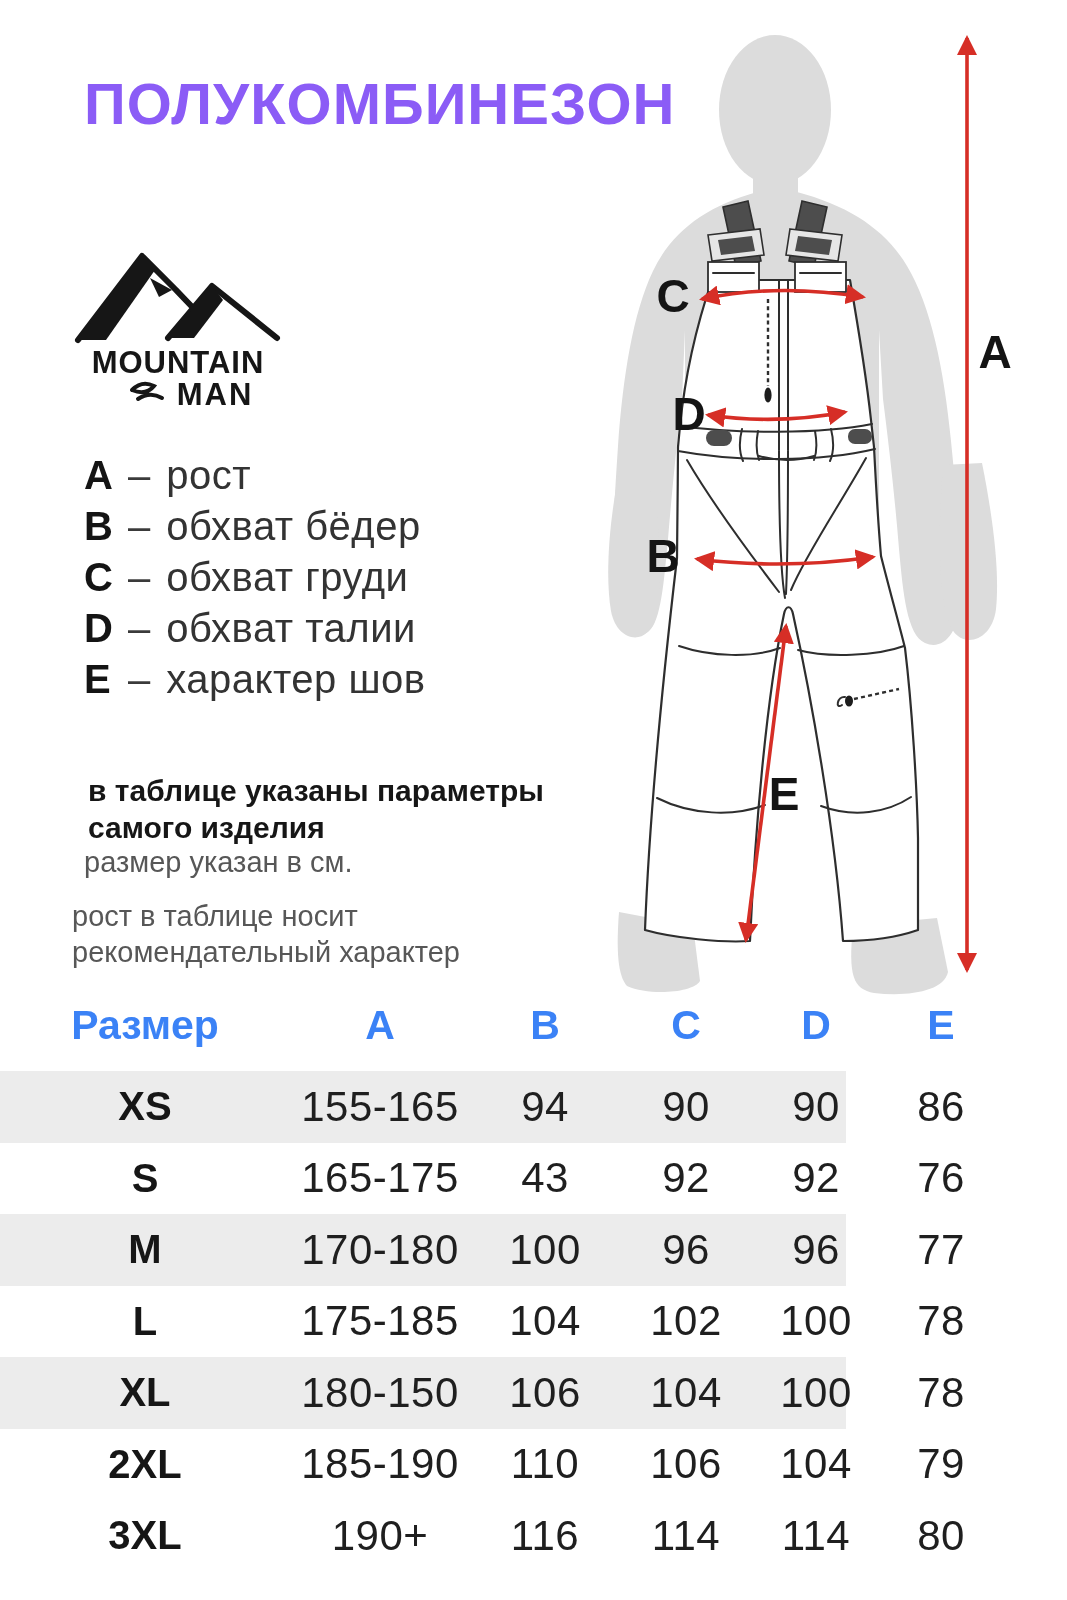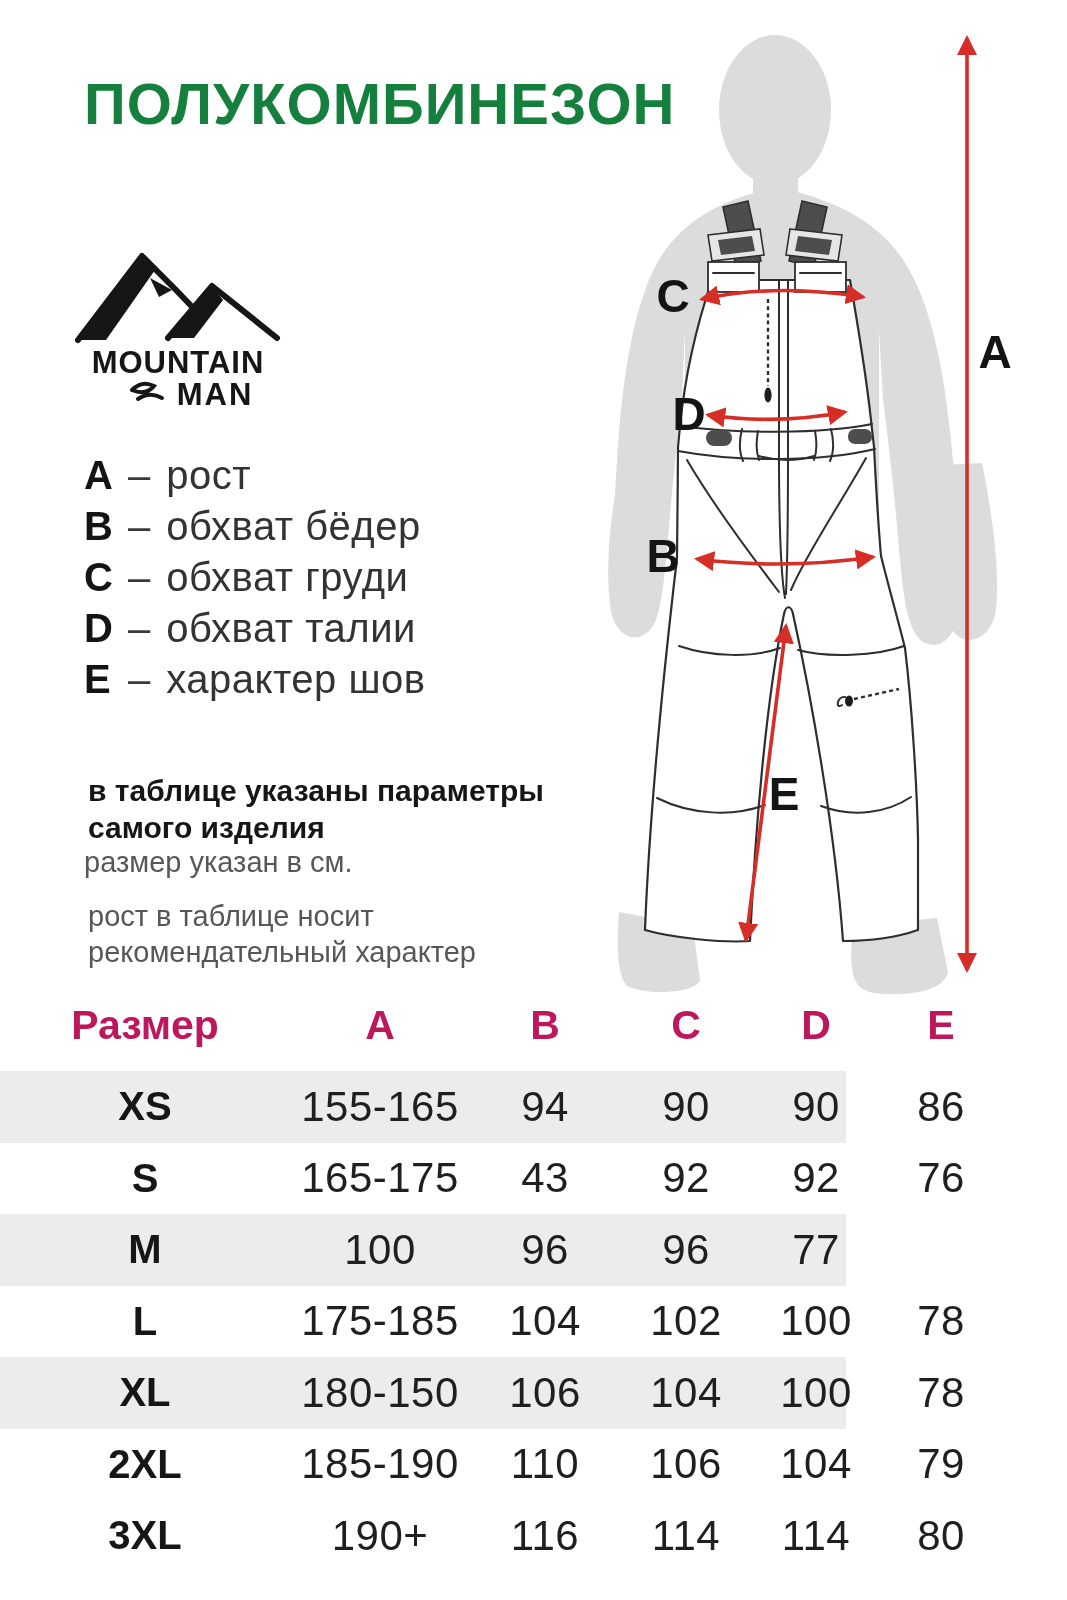--- a/index.html
+++ b/index.html
@@ -3,62 +3,62 @@
 <meta charset="utf-8">
 <style>
   html,body{margin:0;padding:0;background:#ffffff;}
   .page{
     position:relative;width:1067px;height:1600px;background:#ffffff;
     font-family:"Liberation Sans", sans-serif;overflow:hidden;
   }
   
   .title{
     position:absolute;left:84px;top:70px;margin:0;
-    font-size:58px;font-weight:800;letter-spacing:1px;color:#15803d;white-space:nowrap;
+    font-size:58px;font-weight:800;letter-spacing:1px;color:#8b5cf6;white-space:nowrap;
   }
   
   .logo{position:absolute;left:72px;top:242px;}
   .logo text{font-family:"Liberation Sans", sans-serif;font-weight:800;}
   
   .legend{position:absolute;left:84px;top:450px;list-style:none;margin:0;padding:0;}
   .legend li{height:51px;display:flex;align-items:center;font-size:40px;}
   .legend .ltr{display:inline-block;min-width:44px;font-weight:800;color:#141414;}
   .legend .sep{margin-right:16px;color:#3a3a3a;font-weight:400;}
   .legend .lbl{color:#333333;font-weight:400;letter-spacing:0.5px;}
   
   .note-strong{
     position:absolute;left:84px;top:768px;width:560px;margin:4px;
     font-size:30px;line-height:37px;font-weight:800;color:#161616;
   }
   .note-unit{
     position:absolute;left:84px;top:846px;margin:0;
     font-size:29px;color:var(--text-gray);font-weight:400;
   }
   .note-disclaimer{
-    position:absolute;left:88px;top:898px;width:520px;margin:0;
+    position:absolute;left:72px;top:898px;width:520px;margin:0;
     font-size:29px;line-height:36px;color:var(--text-gray);font-weight:400;
   }
   
   .diagram{position:absolute;left:587px;top:0;}
   .sil{fill:var(--silhouette);}
   .garment{fill:#ffffff;stroke:var(--outline);stroke-width:2.2;stroke-linejoin:round;}
   .seam{fill:none;stroke:var(--outline);stroke-width:2;stroke-linecap:round;}
   .zip{fill:none;stroke:var(--outline);stroke-width:2.4;stroke-dasharray:4 3.2;}
   .strap{fill:var(--strap);stroke:var(--outline);stroke-width:1.6;}
   .buckle{fill:#e6e6e6;stroke:var(--outline);stroke-width:1.6;}
   .buckle-in{fill:var(--strap);}
   .tab{fill:#ffffff;stroke:var(--outline);stroke-width:1.8;}
   .measure{fill:none;stroke:var(--accent);stroke-width:3.6;}
   .mk{fill:var(--accent);}
   .mlabel{font-family:"Liberation Sans", sans-serif;font-weight:800;font-size:46px;fill:#141414;text-anchor:middle;}
   .pull{fill:#1d1d1d;}
   
   .grid{display:grid;grid-template-columns:290px 180px 150px 132px 128px 122px;align-items:center;}
   .thead{position:absolute;left:0;top:993px;width:1002px;height:64px;}
-  .thead .hc{text-align:center;font-size:41px;font-weight:800;color:#be185d;}
+  .thead .hc{text-align:center;font-size:41px;font-weight:800;color:#3b82f6;}
   .tbody{position:absolute;left:0;top:1071px;width:1002px;}
   .trow{width:846px;height:71.5px;}
   .trow.shaded{background:var(--row-shade);}
   .cell-size{text-align:center;font-size:40px;font-weight:800;color:#161616;}
   .cell-val{text-align:center;font-size:42px;font-weight:400;color:#1f1f1f;letter-spacing:0.5px;}
 </style>
 </head>
 <body>
 
 <div class="page">
@@ -195,20 +195,21 @@
     <div class="trow grid">
       <div class="cell-size">S</div>
       <div class="cell-val">165-175</div>
       <div class="cell-val">43</div>
       <div class="cell-val">92</div>
       <div class="cell-val">92</div>
       <div class="cell-val">76</div>
     </div>
     <div class="trow grid shaded">
       <div class="cell-size">M</div>
+      <div class="cell-val">170-180</div>
       <div class="cell-val">100</div>
       <div class="cell-val">96</div>
       <div class="cell-val">96</div>
       <div class="cell-val">77</div>
     </div>
     <div class="trow grid">
       <div class="cell-size">L</div>
       <div class="cell-val">175-185</div>
       <div class="cell-val">104</div>
       <div class="cell-val">102</div>

